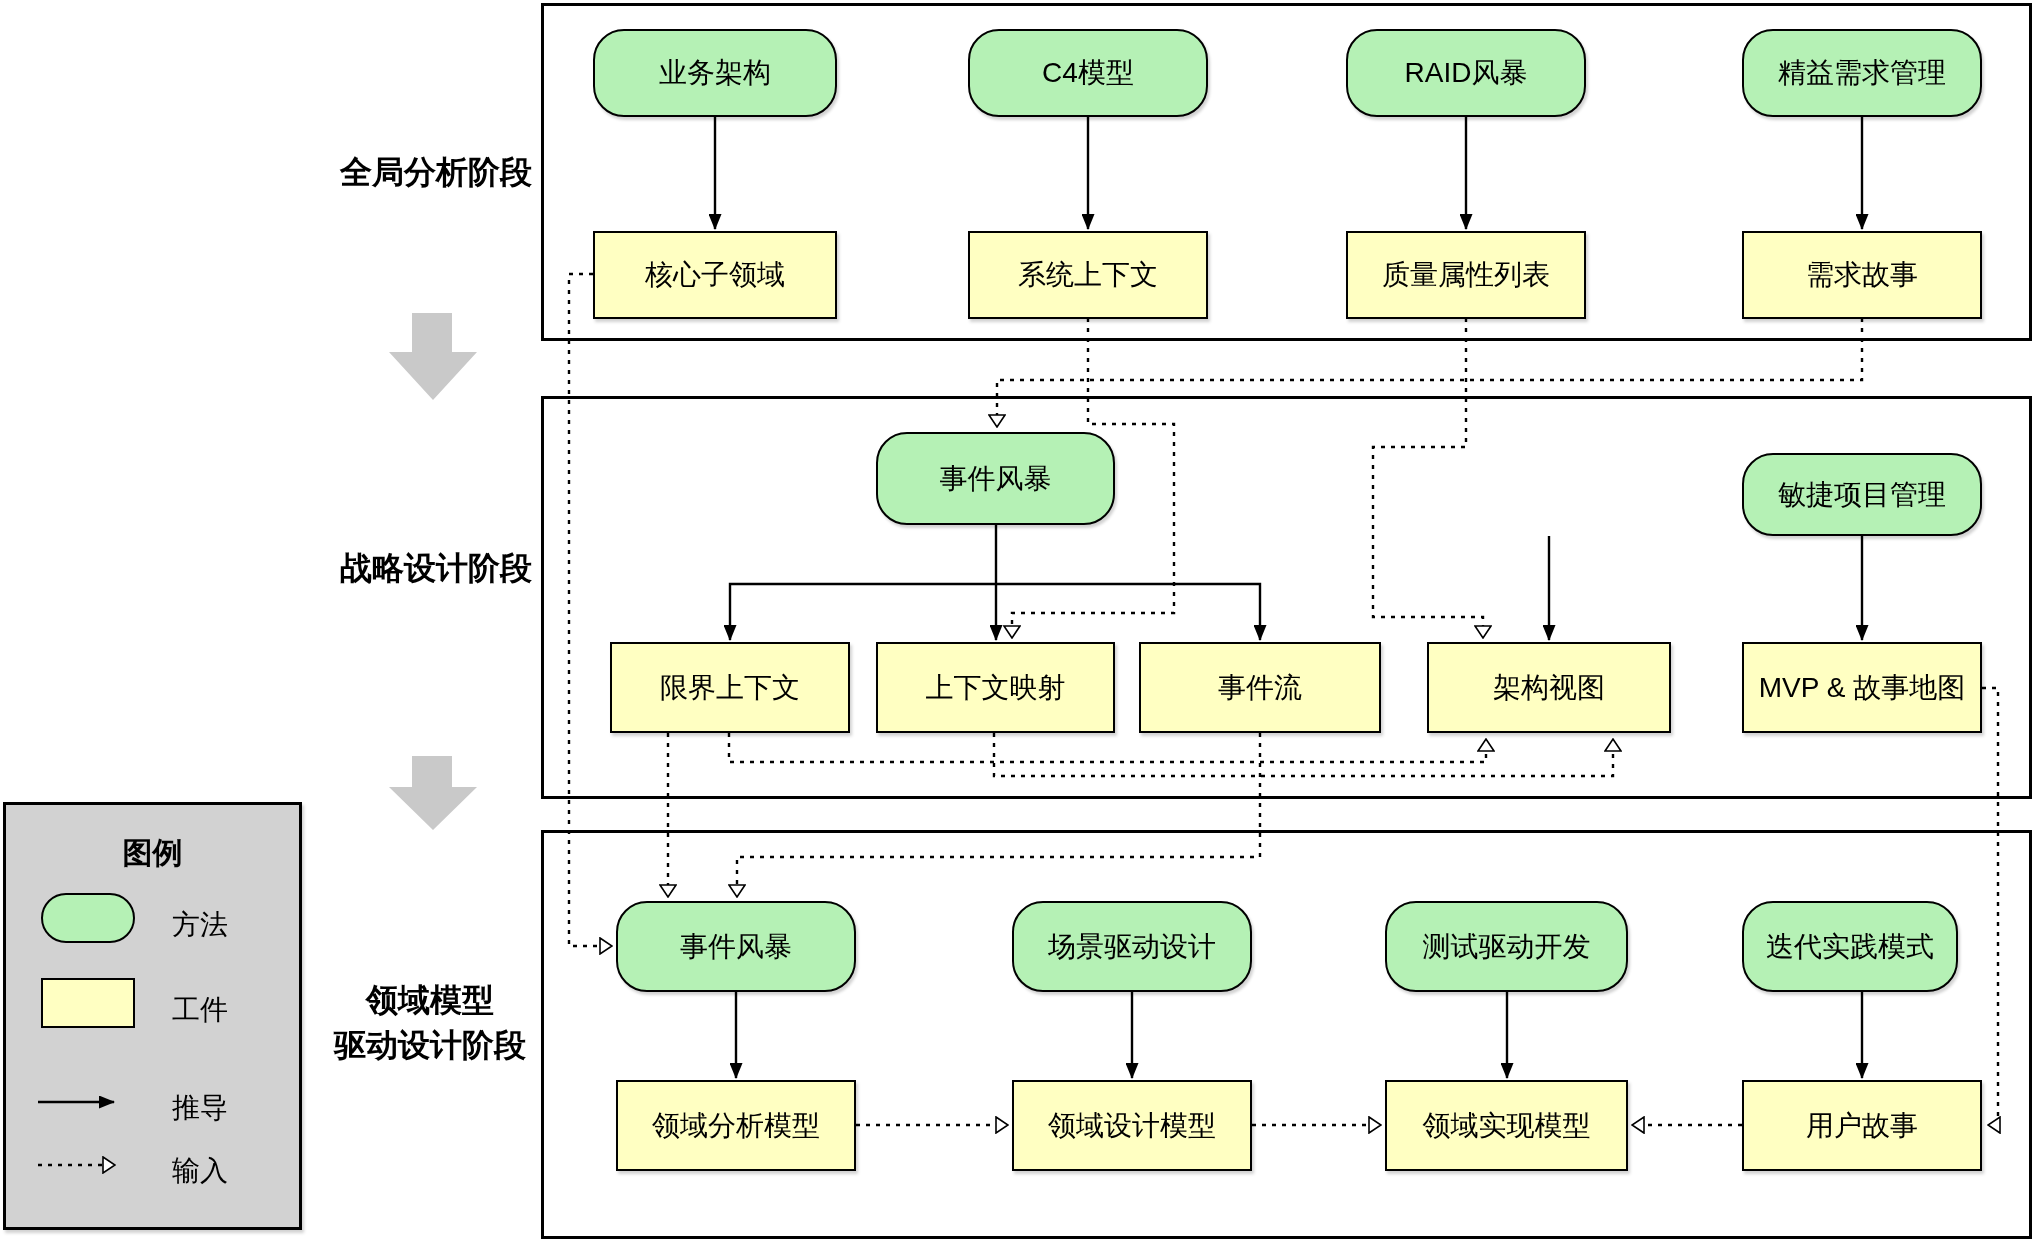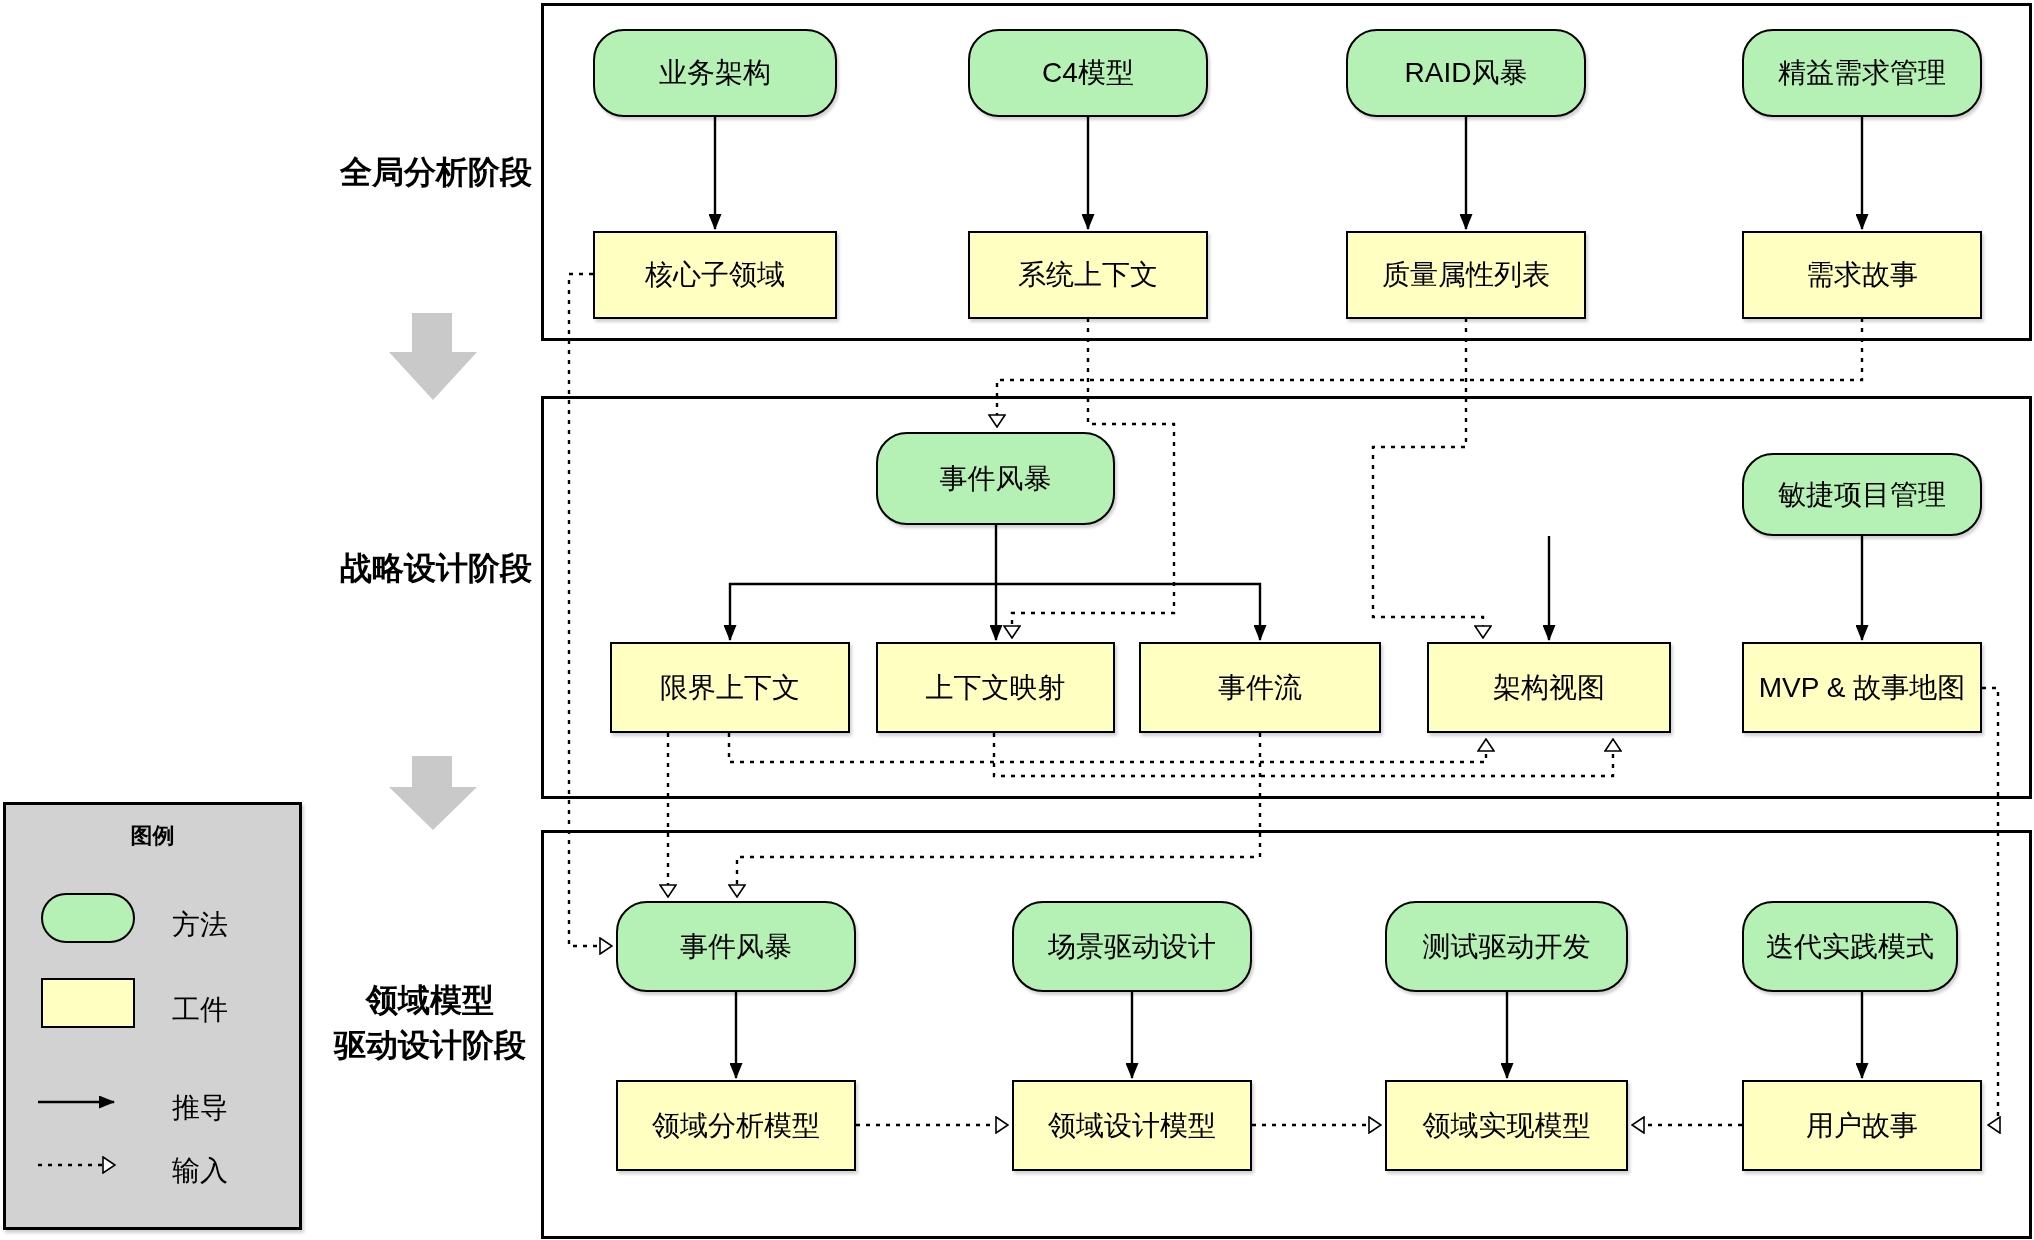--- a/index.html
+++ b/index.html
@@ -9,22 +9,22 @@
   .phase-label{position:absolute;z-index:2;font-weight:bold;font-size:32px;line-height:45px;}
   .node{position:absolute;box-sizing:border-box;border:2.5px solid #000;z-index:10;
         display:flex;align-items:center;justify-content:center;text-align:center;
         font-size:28px;box-shadow:2px 3px 3px rgba(0,0,0,0.18);}
   .method{background:var(--method_fill,#b5f1b5);border-radius:31px;}
   .artifact{background:var(--artifact_fill,#ffffc2);}
   #connections{position:absolute;left:0;top:0;z-index:5;pointer-events:none;}
   #legend{position:absolute;box-sizing:border-box;left:3px;top:802px;width:299px;height:428px;
           border:3px solid #000;background:var(--legend_bg,#d2d2d2);z-index:1;
           box-shadow:2px 3px 3px rgba(0,0,0,0.18);}
-  #legend .legend-title{position:absolute;left:0;top:16px;width:100%;text-align:center;
-          font-weight:bold;font-size:22px;}
+  #legend .legend-title{position:absolute;left:0;top:28px;width:100%;text-align:center;
+          font-weight:bold;font-size:30px;}
   .swatch{position:absolute;box-sizing:border-box;left:35px;width:94px;height:50px;border:2.5px solid #000;}
   .legend-label{position:absolute;left:166px;font-size:28px;text-align:right;}
 </style>
 </head>
 <body>
 
 <div id="stage">
 
   <div class="phase" style="left:541px;top:3px;width:1491px;height:338px;"></div>
   <div class="phase" style="left:541px;top:396px;width:1491px;height:403px;"></div>

